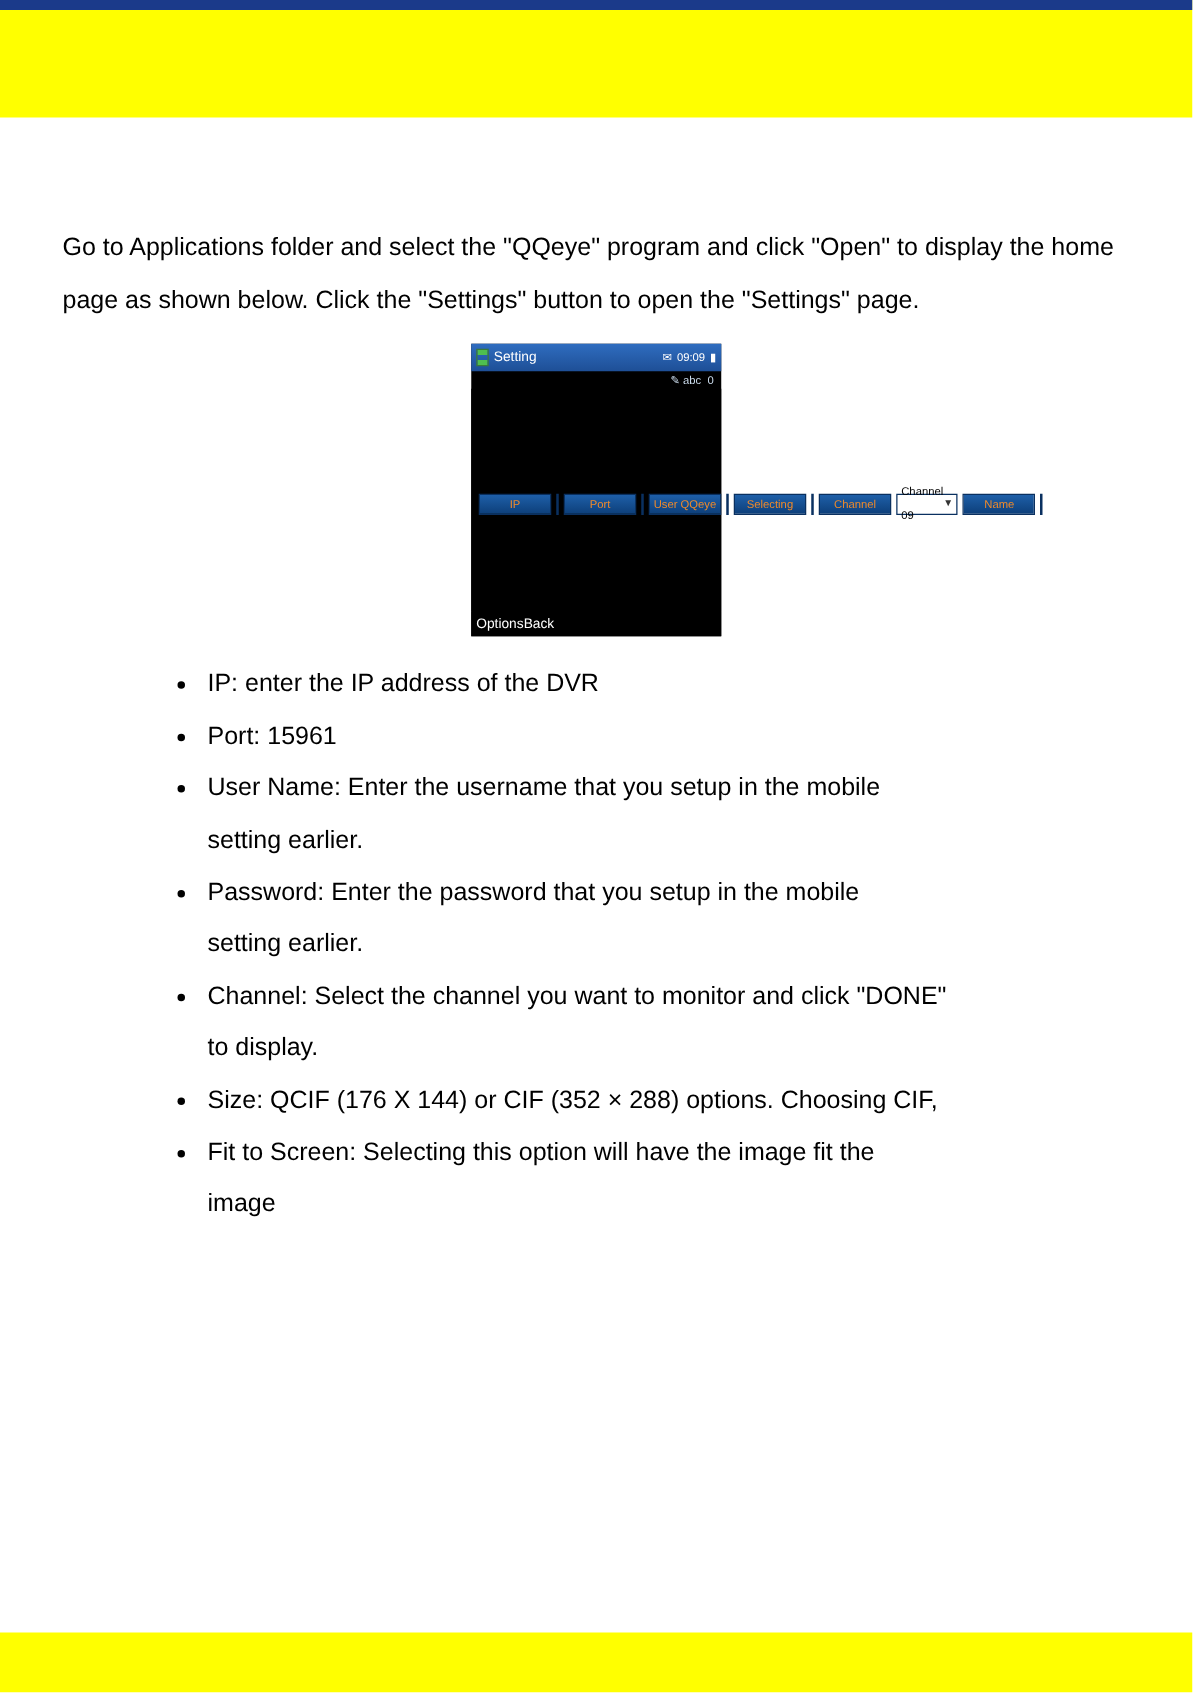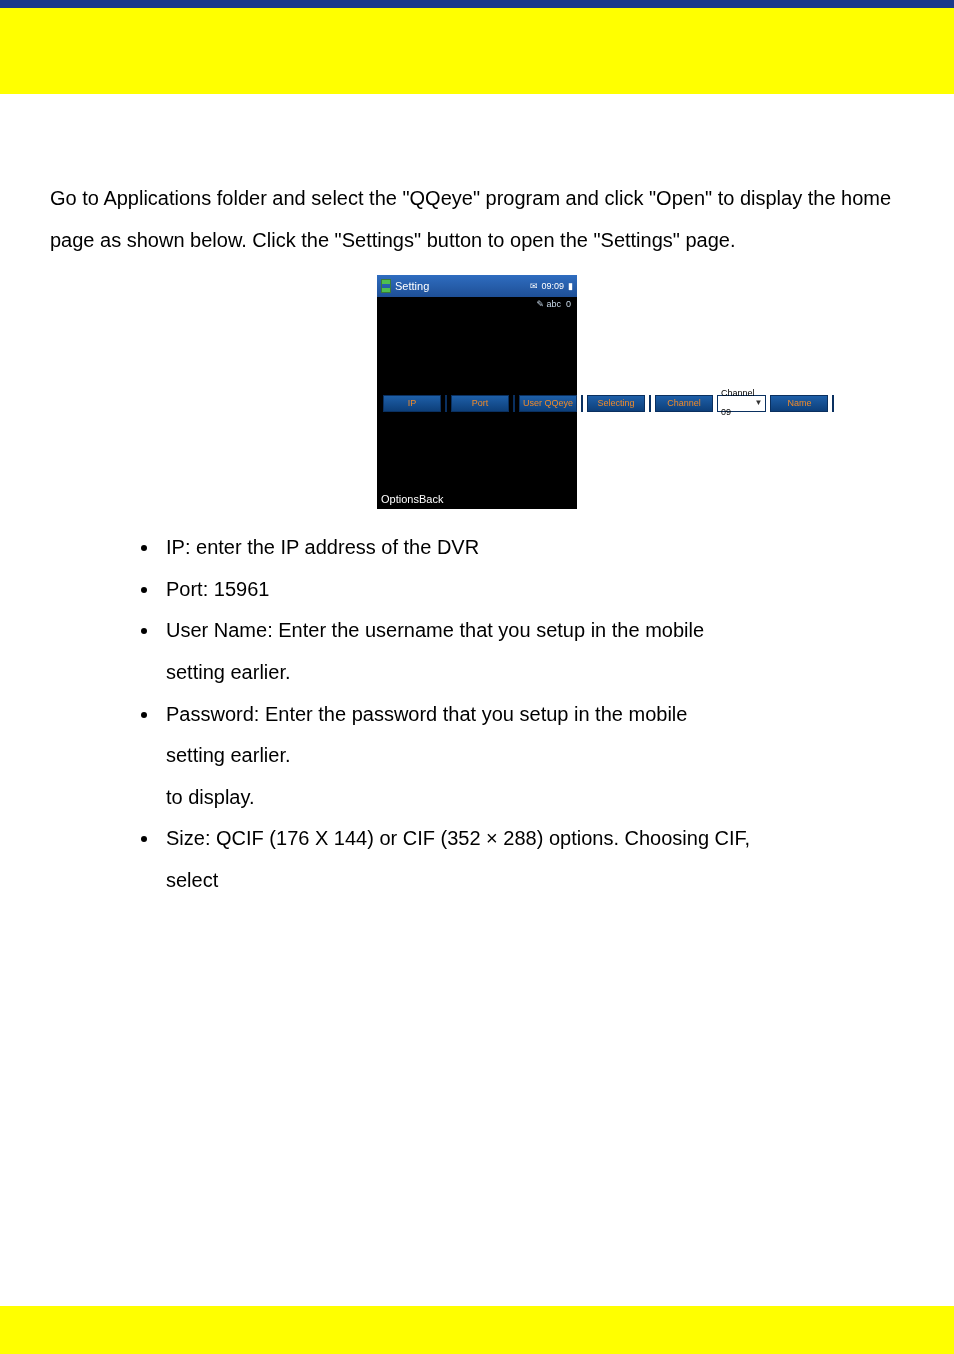--- a/index.html
+++ b/index.html
@@ -154,21 +154,27 @@
   <ul class="items">
     <li><span class="lead">IP: enter the IP address of the DVR</span></li>
     <li><span class="lead">Port: 15961</span></li>
     <li><span class="lead">User Name: Enter the username that you setup in the mobile</span></li>
   </ul>
   <div class="sub">setting earlier.</div>
   <ul class="items">
     <li><span class="lead">Password: Enter the password that you setup in the mobile</span></li>
   </ul>
   <div class="sub">setting earlier.</div>
+  <ul class="items">
+    <li><span class="lead">Channel: Select the channel you want to monitor and click "DONE"</span></li>
+  </ul>
   <div class="sub">to display.</div>
   <ul class="items">
     <li><span class="lead">Size: QCIF (176 X 144) or CIF (352 × 288) options. Choosing CIF,</span></li>
   </ul>
-  <div class="sub">select</div>
+  <ul class="items">
+    <li><span class="lead">Fit to Screen: Selecting this option will have the image fit the</span></li>
+  </ul>
+  <div class="sub">image</div>
 
 </div>
 
 <div class="bottombar"></div>
 
 </body></html>

